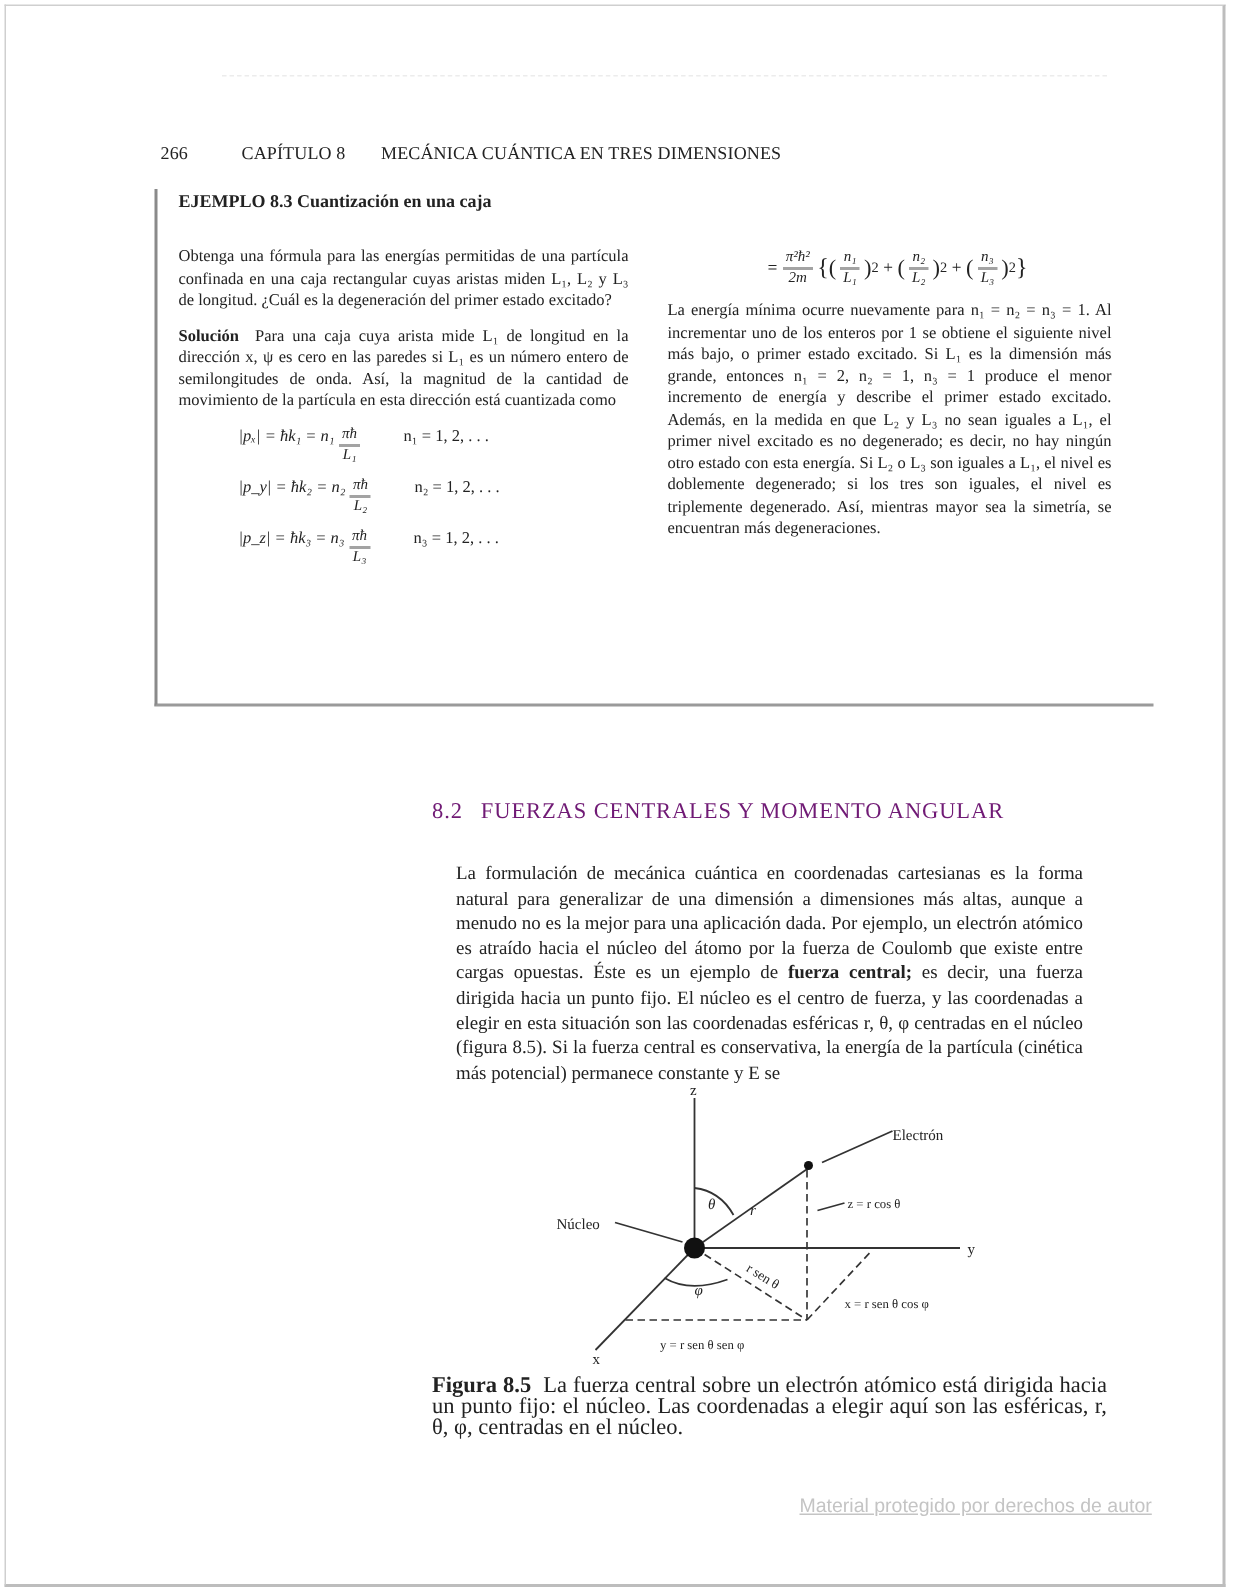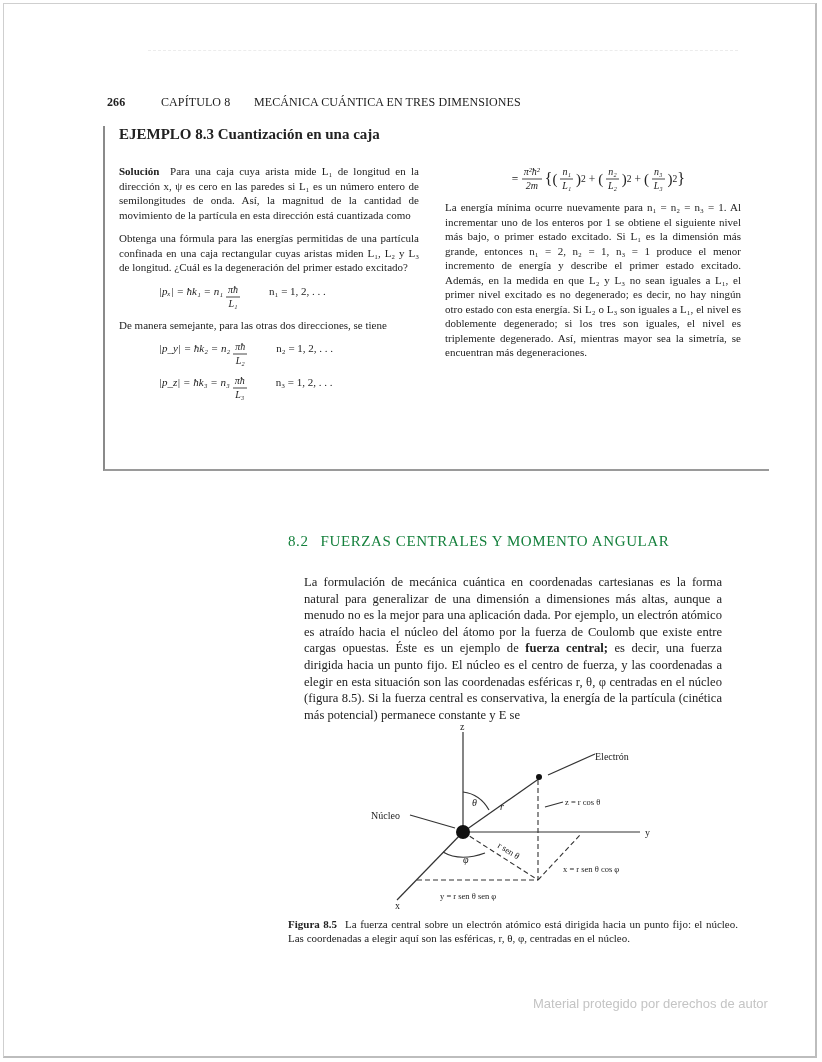--- a/index.html
+++ b/index.html
@@ -3,73 +3,72 @@
 <meta charset="utf-8">
 <style>
   html, body { margin: 0; padding: 0; background: #ffffff; }
   body { width: 822px; height: 1062px; position: relative; overflow: hidden;
          font-family: "Liberation Serif", "DejaVu Serif", serif; color: #222; }
   .page-frame { position: absolute; left: 3px; top: 3px; width: 814px; height: 1055px;
                 border: 1px solid #cfcfcf; border-right: 2px solid #bdbdbd; border-bottom: 2px solid #bdbdbd; box-sizing: border-box; }
   .ghost-line { position: absolute; top: 50px; left: 148px; width: 590px; height: 1px;
                 border-top: 1px dashed #ececec; }
   .running-head { position: absolute; top: 95px; left: 107px; font-size: 12px; letter-spacing: 0.1px; }
-  .running-head .pg { font-weight: bold; display: inline-block; width: 54px; }
+  .running-head .pg { font-weight: normal; display: inline-block; width: 54px; }
   .running-head .ch { display: inline-block; width: 93px; }
   .example-box { position: absolute; left: 103px; top: 126px; width: 664px; height: 343px;
                  border-left: 2px solid #8a8a8a; border-bottom: 2px solid #9a9a9a; }
-  .ex-title { position: absolute; left: 14px; top: 0px; font-weight: bold; font-size: 15px; line-height: 16px; width: 300px; }
+  .ex-title { position: absolute; left: 14px; top: 0px; font-weight: bold; font-size: 12px; line-height: 16px; width: 300px; }
   .ex-title .sub { display: block; padding-left: 103px; }
   .col-left { position: absolute; left: 14px; top: 38px; width: 300px; font-size: 11px; line-height: 14.5px; text-align: justify; }
   .col-right { position: absolute; left: 340px; top: 38px; width: 296px; font-size: 11px; line-height: 14.5px; text-align: justify; }
   .col-left p, .col-right p { margin: 0 0 9px 0; }
   .bold { font-weight: bold; }
   .eq { font-family: "Liberation Serif", serif; font-style: italic; font-size: 11px; display: flex; align-items: flex-start; margin: 6px 0 8px 40px; }
   .eq .rhs { margin-left: 26px; font-style: normal; }
   .frac { display: inline-flex; flex-direction: column; align-items: center; vertical-align: middle; margin: 0 3px; font-size: 10px; line-height: 12px; }
   .frac .num { border-bottom: 2px solid #a3a3a3; padding: 0 2px; }
   .energy-eq { margin: 2px 0 8px 60px; font-style: italic; font-size: 11.5px; line-height: 18px; }
   .energy-eq .l2 { display: flex; align-items: center; margin-left: 6px; }
-  .section-title { position: absolute; left: 288px; top: 533px; font-size: 15px; letter-spacing: 0.6px; color: #15803d; }
+  .section-title { position: absolute; left: 288px; top: 533px; font-size: 15px; letter-spacing: 0.6px; color: #701a75; }
   .section-title .num { margin-right: 12px; }
   .body-text { position: absolute; left: 288px; top: 558px; width: 450px; font-size: 12.6px; line-height: 16.6px; text-align: justify; }
   .body-text p { margin: 16px; }
   .figure { position: absolute; left: 355px; top: 722px; width: 340px; height: 190px; }
-  .caption { position: absolute; left: 288px; top: 918px; width: 450px; font-size: 11px; line-height: 13.8px; text-align: justify; }
+  .caption { position: absolute; left: 288px; top: 918px; width: 450px; font-size: 15px; line-height: 13.8px; text-align: justify; }
   .caption .lbl { font-weight: bold; margin-right: 8px; }
-  .watermark { position: absolute; left: 533px; top: 996px; font-family: "Liberation Sans", sans-serif; font-size: 13px; color: #c4c4c4; }
+  .watermark { position: absolute; left: 533px; top: 996px; font-family: "Liberation Sans", sans-serif; font-size: 13px; color: #c4c4c4; text-decoration: underline; }
 </style>
 </head>
 <body>
 
 <div class="page-frame"></div>
 <div class="ghost-line"></div>
 
 <div class="running-head">
   <span class="pg">266</span><span class="ch">CAPÍTULO 8</span><span>MECÁNICA CUÁNTICA EN TRES DIMENSIONES</span>
 </div>
 
 <div class="example-box">
   <div class="ex-title">
     <span>EJEMPLO 8.3</span>
     <span>Cuantización en una caja</span>
   </div>
 
   <div class="col-left">
+    <p>Obtenga una fórmula para las energías permitidas de una partícula confinada en una caja rectangular cuyas aristas miden L₁, L₂ y L₃ de longitud. ¿Cuál es la degeneración del primer estado excitado?</p>
     <p><span class="bold">Solución</span>&nbsp; <span>Para una caja cuya arista mide L₁ de longitud en la dirección x, ψ es cero en las paredes si L₁ es un número entero de semilongitudes de onda. Así, la magnitud de la cantidad de movimiento de la partícula en esta dirección está cuantizada como</span></p>
-    <p>Obtenga una fórmula para las energías permitidas de una partícula confinada en una caja rectangular cuyas aristas miden L₁, L₂ y L₃ de longitud. ¿Cuál es la degeneración del primer estado excitado?</p>
     <div class="eq">
       <span>|pₓ| = ħk₁ = n₁</span>
       <span class="frac">
           <span class="num">πħ</span>
           <span>L₁</span>
         </span>
       <span class="rhs">n₁ = 1, 2, . . .</span>
     </div>
-    <p>De manera semejante, para las otras dos direcciones, se tiene</p>
     <div class="eq">
       <span>|p_y| = ħk₂ = n₂</span>
       <span class="frac">
           <span class="num">πħ</span>
           <span>L₂</span>
         </span>
       <span class="rhs">n₂ = 1, 2, . . .</span>
     </div>
     <div class="eq">
       <span>|p_z| = ħk₃ = n₃</span>

